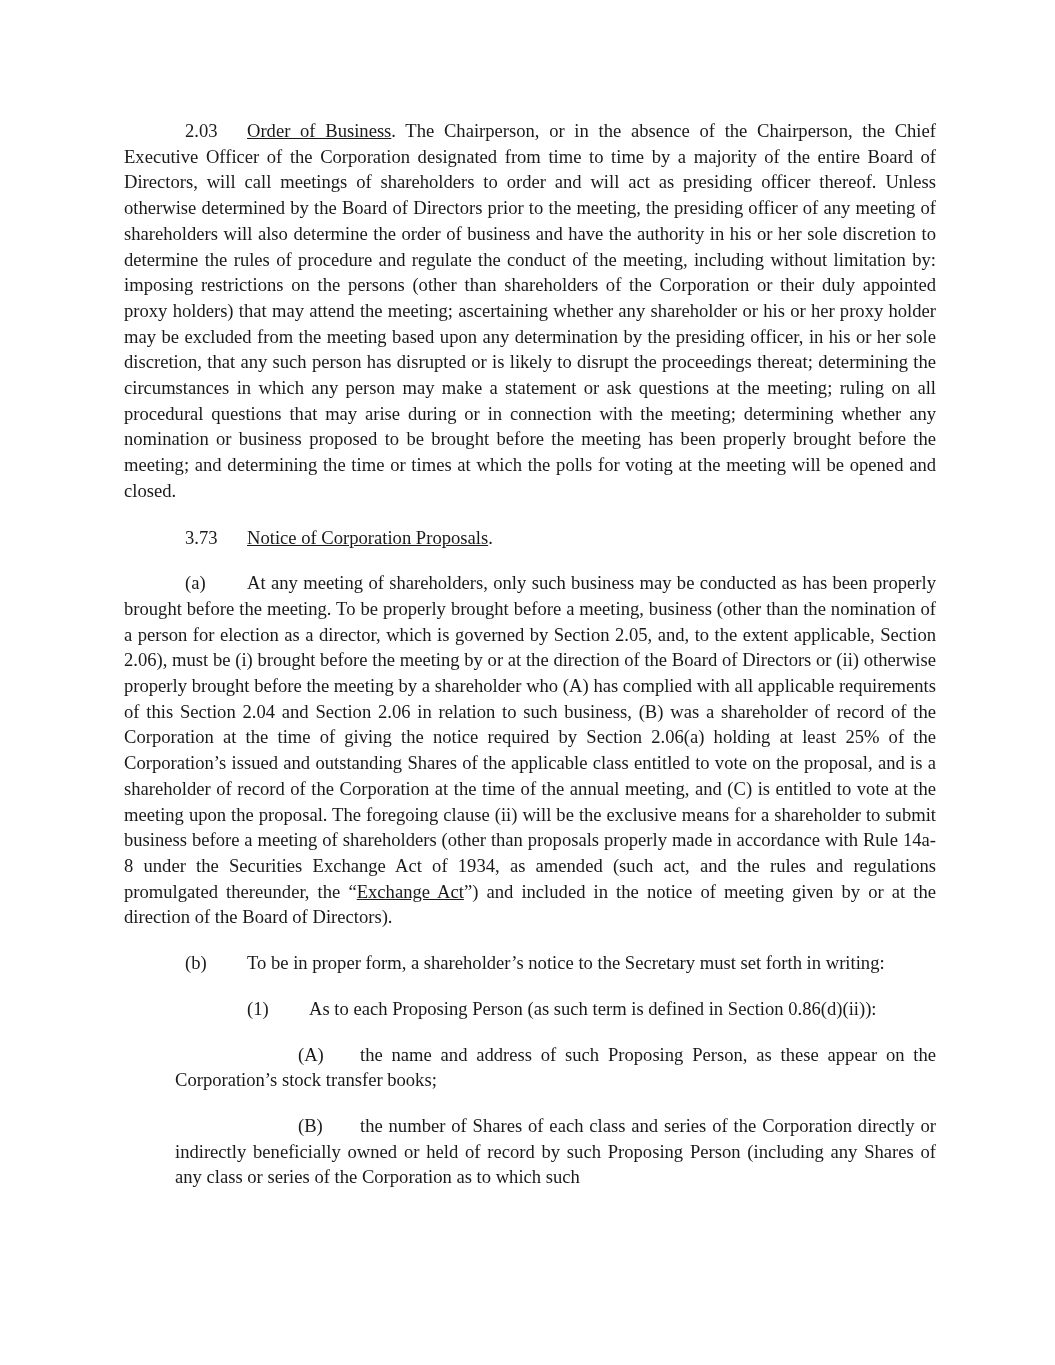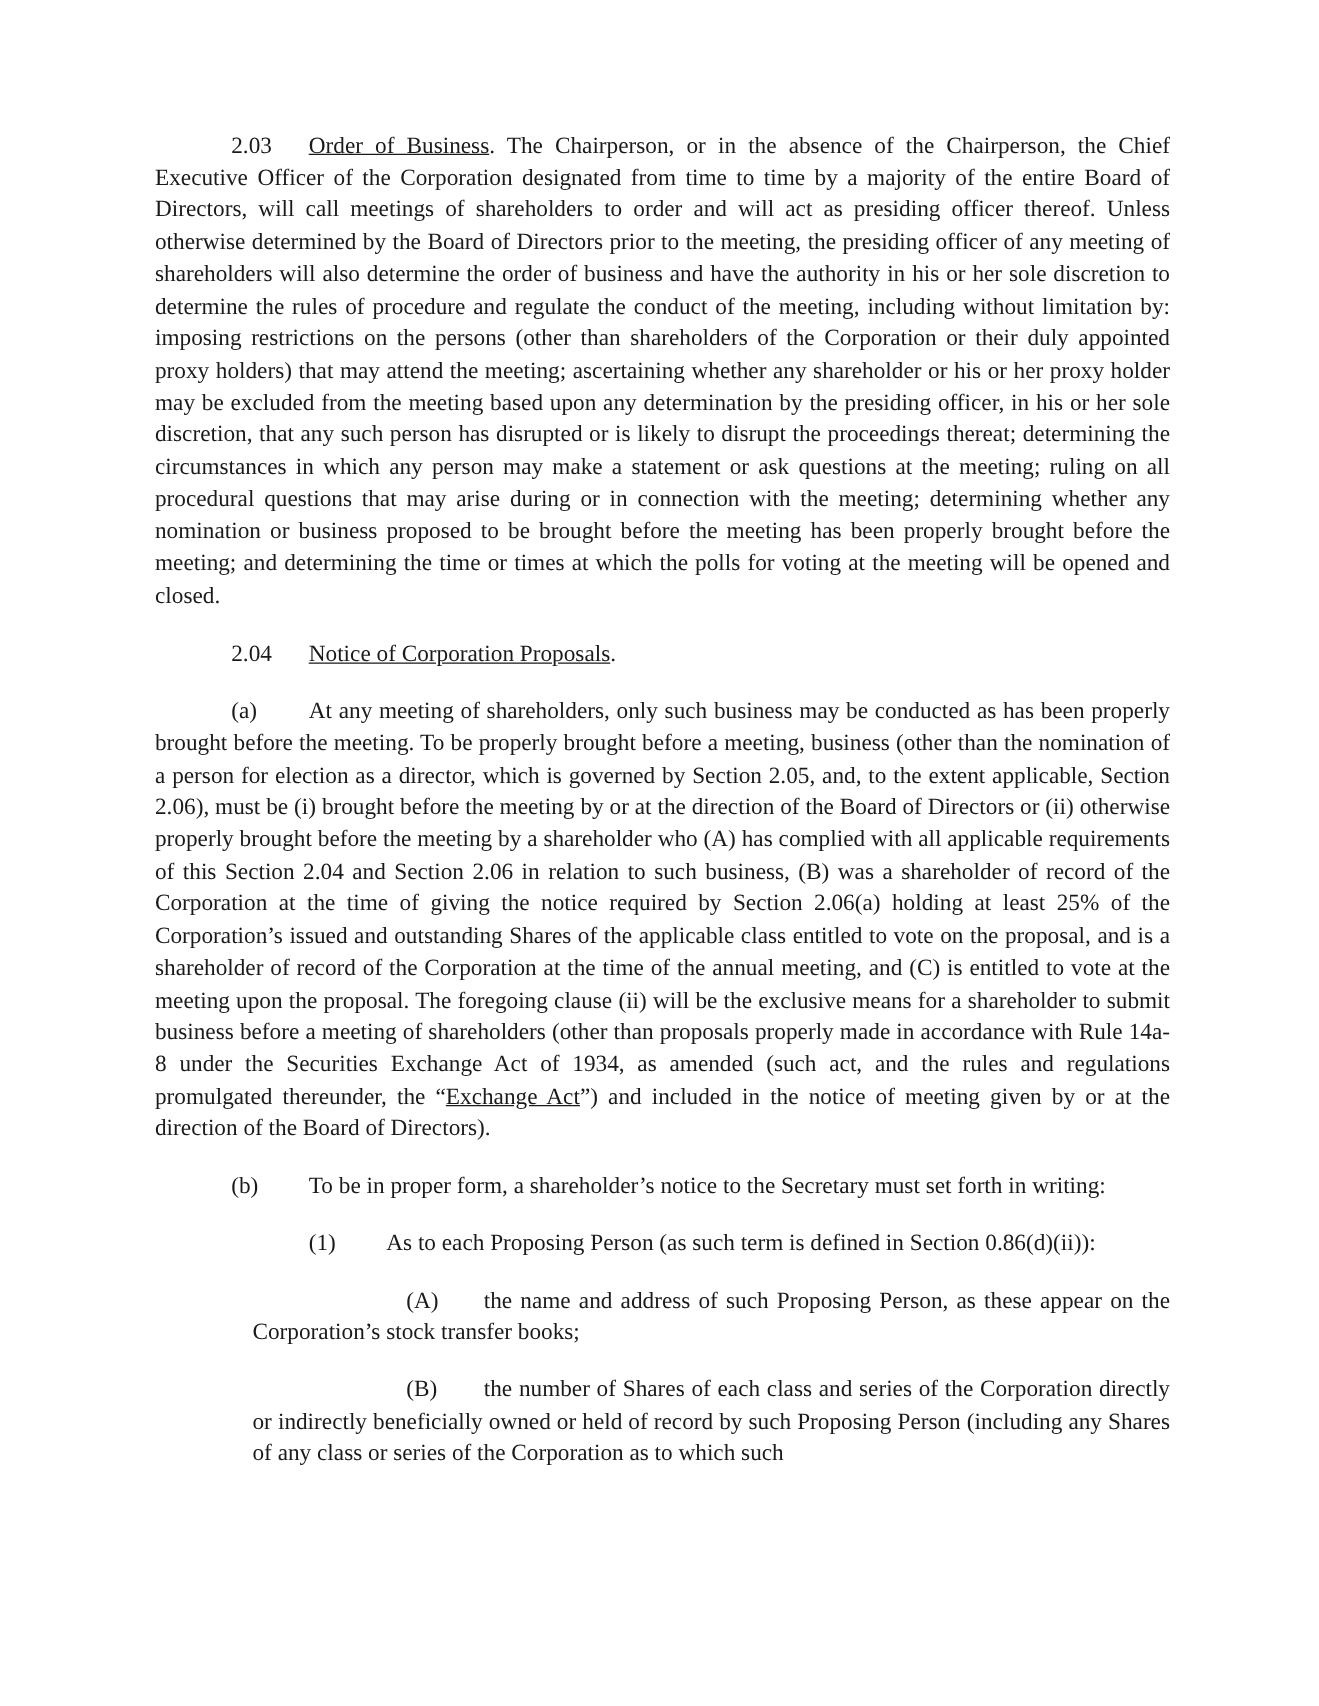--- a/index.html
+++ b/index.html
@@ -6,39 +6,39 @@
   body {
     width: 1055px; height: 1365px; position: relative; overflow: hidden;
     font-family: "Liberation Serif", "DejaVu Serif", serif;
     color: #1a1a1a;
   }
   .page {
     position: absolute; left: 124px; top: 104px; width: 812px;
     font-size: 18.6px; line-height: 25.7px;
   }
   p { margin: 0; text-align: justify; }
-  .indent { text-indent: 61px; }
+  .indent { text-indent: 61px; margin-top: 14px; }
   .num { display: inline-block; width: 62px; text-indent: 0; }
   .u { text-decoration: underline; }
   .gap1 { margin-top: 21px; }
   .gap2 { margin-top: 20px; }
   .heading { padding-left: 61px; }
   .sub1 { padding-left: 123px; }
   .sub1 .num { width: 62px; }
-  .sub2 { margin-left: 78px; text-indent: 123px; }
+  .sub2 { margin-left: 51px; text-indent: 123px; }
   .sub2 .num { width: 62px; }
 </style>
 </head>
 <body>
 
 <div class="page">
 
   <p class="indent"><span class="num">2.03</span><span class="u">Order of Business</span><span>. The Chairperson, or in the absence of the Chairperson, the Chief Executive Officer of the Corporation designated from time to time by a majority of the entire Board of Directors, will call meetings of shareholders to order and will act as presiding officer thereof. Unless otherwise determined by the Board of Directors prior to the meeting, the presiding officer of any meeting of shareholders will also determine the order of business and have the authority in his or her sole discretion to determine the rules of procedure and regulate the conduct of the meeting, including without limitation by: imposing restrictions on the persons (other than shareholders of the Corporation or their duly appointed proxy holders) that may attend the meeting; ascertaining whether any shareholder or his or her proxy holder may be excluded from the meeting based upon any determination by the presiding officer, in his or her sole discretion, that any such person has disrupted or is likely to disrupt the proceedings thereat; determining the circumstances in which any person may make a statement or ask questions at the meeting; ruling on all procedural questions that may arise during or in connection with the meeting; determining whether any nomination or business proposed to be brought before the meeting has been properly brought before the meeting; and determining the time or times at which the polls for voting at the meeting will be opened and closed.</span></p>
 
-  <p class="heading gap1"><span class="num">2.04</span><span class="u">Notice of Corporation Proposals</span><span>.</span></p>
+  <p class="heading gap1"><span class="num">3.73</span><span class="u">Notice of Corporation Proposals</span><span>.</span></p>
 
   <p class="indent gap2"><span class="num">(a)</span><span>At any meeting of shareholders, only such business may be conducted as has been properly brought before the meeting. To be properly brought before a meeting, business (other than the nomination of a person for election as a director, which is governed by Section 2.05, and, to the extent applicable, Section 2.06), must be (i) brought before the meeting by or at the direction of the Board of Directors or (ii) otherwise properly brought before the meeting by a shareholder who (A) has complied with all applicable requirements of this Section 2.04 and Section 2.06 in relation to such business, (B) was a shareholder of record of the Corporation at the time of giving the notice required by Section 2.06(a) holding at least 25% of the Corporation’s issued and outstanding Shares of the applicable class entitled to vote on the proposal, and is a shareholder of record of the Corporation at the time of the annual meeting, and (C) is entitled to vote at the meeting upon the proposal. The foregoing clause (ii) will be the exclusive means for a shareholder to submit business before a meeting of shareholders (other than proposals properly made in accordance with Rule 14a-8 under the Securities Exchange Act of 1934, as amended (such act, and the rules and regulations promulgated thereunder, the “</span><span class="u">Exchange Act</span><span>”) and included in the notice of meeting given by or at the direction of the Board of Directors).</span></p>
 
   <p class="indent gap2"><span class="num">(b)</span><span>To be in proper form, a shareholder’s notice to the Secretary must set forth in writing:</span></p>
 
   <p class="sub1 gap2"><span class="num">(1)</span><span>As to each Proposing Person (as such term is defined in Section 0.86(d)(ii)):</span></p>
 
   <p class="sub2 gap2"><span class="num">(A)</span><span>the name and address of such Proposing Person, as these appear on the Corporation’s stock transfer books;</span></p>
 
   <p class="sub2 gap2"><span class="num">(B)</span><span>the number of Shares of each class and series of the Corporation directly or indirectly beneficially owned or held of record by such Proposing Person (including any Shares of any class or series of the Corporation as to which such</span></p>

